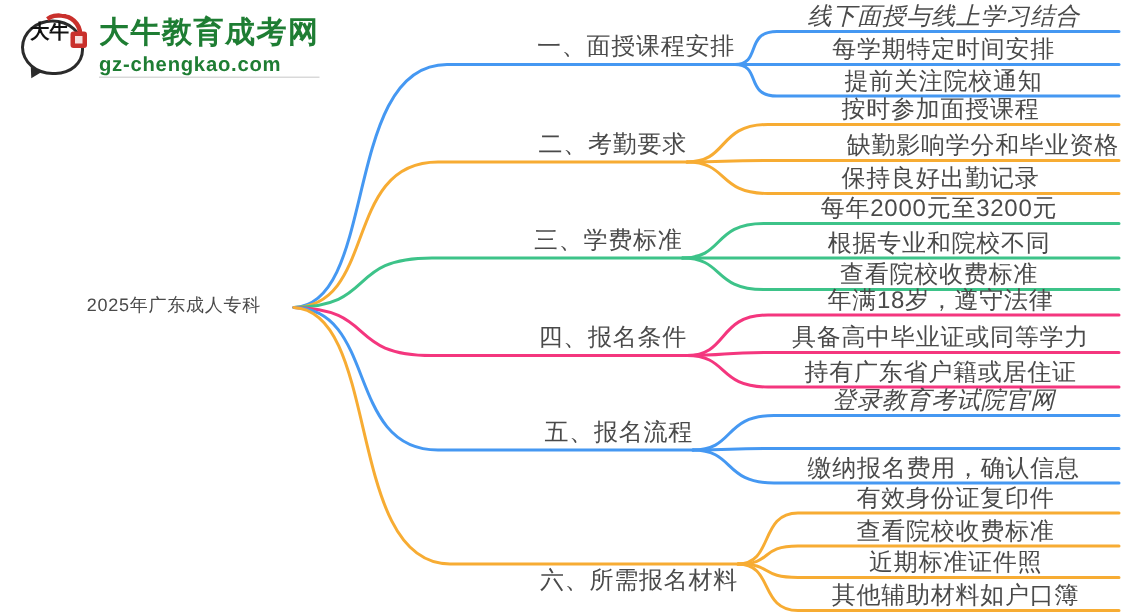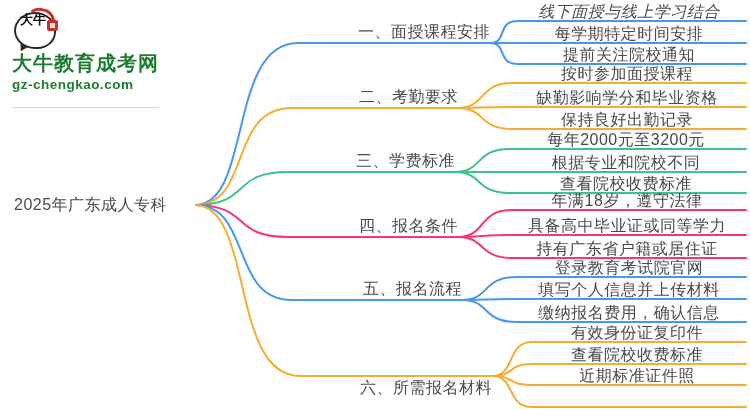--- a/index.html
+++ b/index.html
@@ -8,43 +8,43 @@
   .stage{position:relative;width:750px;height:410px;background:#fff;}
   svg.wires{position:absolute;left:0;top:0;z-index:1;}
   svg.wires path{fill:none;stroke-width:2;stroke-linecap:round;}
   .blue{stroke:var(--blue);}
   .orange{stroke:var(--orange);}
   .green{stroke:var(--green);}
   .pink{stroke:var(--pink);}
   .txt{position:absolute;z-index:2;color:var(--text);font-size:16px;
        line-height:19px;white-space:nowrap;letter-spacing:.5px;}
   .topic{position:absolute;z-index:2;left:14px;top:195px;width:160px;
-         text-align:left;font-size:16px;color:var(--text);letter-spacing:.5px;}
+         text-align:right;font-size:12px;color:var(--text);letter-spacing:.5px;}
   .blabel{text-align:right;}
   .item{text-align:center;}
   
-  .logo{position:absolute;left:12px;top:8px;z-index:3;display:flex;align-items:flex-start;flex-direction:column;}
+  .logo{position:absolute;left:12px;top:8px;z-index:3;display:flex;align-items:center;}
   .logo-icon{position:relative;width:46px;height:42px;margin-right:8px;}
   .bubble{position:absolute;left:2px;top:4px;width:38px;height:33px;background:#fff;
           border:2px solid #2b2b2b;border-radius:50% 50% 45% 50%;}
   .tail{position:absolute;left:7px;top:36px;width:0;height:0;
         border-left:3px solid transparent;border-right:7px solid transparent;
         border-top:8px solid #2b2b2b;transform:rotate(18deg);}
   .bchars{position:absolute;left:0;top:5px;width:42px;text-align:center;
           font-weight:bold;font-size:13px;line-height:14px;color:#111;}
   .arc{position:absolute;left:14px;top:0px;width:24px;height:12px;
        border:3.5px solid var(--seal_red);border-bottom:none;
        border-radius:14px 14px 0 0;transform:rotate(9deg);border-left-color:transparent;}
   .seal{position:absolute;right:0;top:12px;width:11px;height:11px;
         background:var(--seal_red);border-radius:2px;}
   .seal::after{content:"";position:absolute;left:3px;top:3px;width:5px;height:5px;
         background:#fff;opacity:.85;}
   .logo-title{font-size:20px;font-weight:bold;color:var(--brand_green);letter-spacing:1px;}
   .logo-domain{font-size:13.5px;font-weight:bold;color:var(--brand_green);
-        letter-spacing:.5px;border-bottom:1px solid #d9d9d9;padding-bottom:15px;}
+        letter-spacing:.5px;border-bottom:1px solid #d9d9d9;padding-bottom:1px;}
 </style>
 </head>
 <body>
 
 <div class="stage">
 
   <svg class="wires" width="750" height="410" viewBox="0 0 750 410">
 
     <path class="blue" d="M196 205 C252 203 228 43 298 43 H490"></path>
     <path class="blue" d="M490 43 C508 43 496 21 518 21 H746"></path>
@@ -99,32 +99,32 @@
   <div class="txt blabel" style="left:245px;top:151px;width:210px;">三、学费标准</div>
   <div class="txt blabel" style="left:245px;top:216px;width:213px;">四、报名条件</div>
   <div class="txt blabel" style="left:250px;top:279px;width:212px;">五、报名流程</div>
   <div class="txt blabel" style="left:255px;top:355px;width:237px;margin-top:23px;">六、所需报名材料</div>
 
   <div class="txt item" style="left:512px;top:2px;width:234px;font-style:italic;">线下面授与线上学习结合</div>
   <div class="txt item" style="left:512px;top:24px;width:234px;">每学期特定时间安排</div>
   <div class="txt item" style="left:508px;top:64px;width:238px;">按时参加面授课程</div>
 
   <div class="txt item" style="left:512px;top:45px;width:234px;">提前关注院校通知</div>
-  <div class="txt item" style="left:508px;top:88px;width:238px;">缺勤影响学分和毕业资格</div>
+  <div class="txt item" style="left:508px;top:88px;width:238px;text-align:right;">缺勤影响学分和毕业资格</div>
   <div class="txt item" style="left:508px;top:110px;width:238px;">保持良好出勤记录</div>
 
   <div class="txt item" style="left:506px;top:130px;width:240px;">每年2000元至3200元</div>
   <div class="txt item" style="left:506px;top:153px;width:240px;">根据专业和院校不同</div>
   <div class="txt item" style="left:506px;top:174px;width:240px;">查看院校收费标准</div>
 
   <div class="txt item" style="left:508px;top:191px;width:238px;">年满18岁，遵守法律</div>
   <div class="txt item" style="left:508px;top:216px;width:238px;">具备高中毕业证或同等学力</div>
   <div class="txt item" style="left:508px;top:239px;width:238px;">持有广东省户籍或居住证</div>
 
-  <div class="txt item" style="left:512px;top:258px;width:234px;">登录教育考试院官网</div>
-  <div class="txt item" style="left:512px;top:280px;width:234px;">填写个人信息并上传材料</div>
+  <div class="txt item" style="left:512px;top:258px;width:234px;font-style:italic;">登录教育考试院官网</div>
   <div class="txt item" style="left:512px;top:303px;width:234px;">缴纳报名费用，确认信息</div>
 
   <div class="txt item" style="left:528px;top:323px;width:218px;">有效身份证复印件</div>
   <div class="txt item" style="left:528px;top:345px;width:218px;">查看院校收费标准</div>
   <div class="txt item" style="left:528px;top:366px;width:218px;">近期标准证件照</div>
+  <div class="txt item" style="left:528px;top:388px;width:218px;">其他辅助材料如户口簿</div>
 
 </div>
 
 </body></html>

